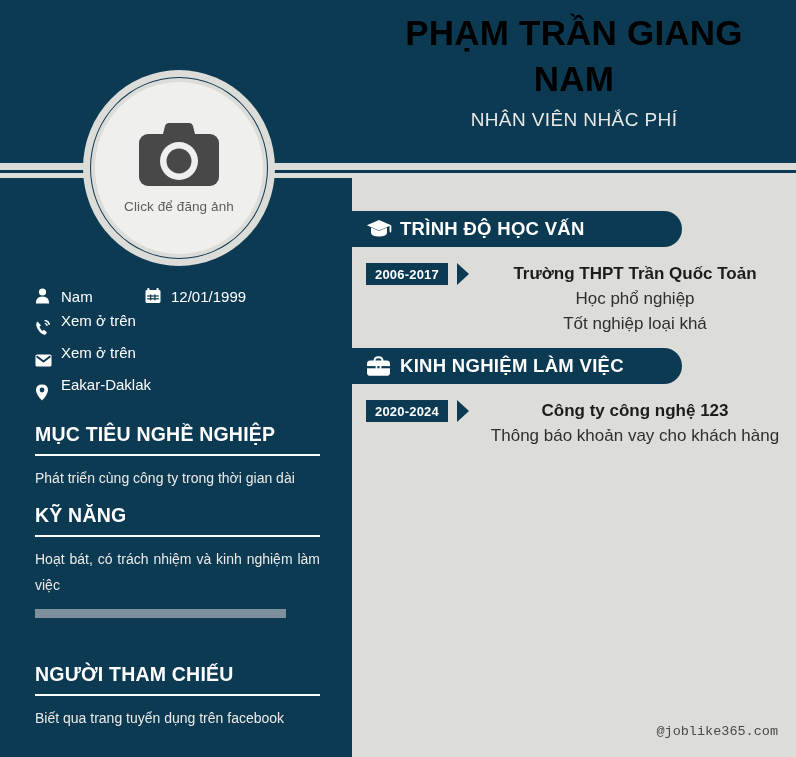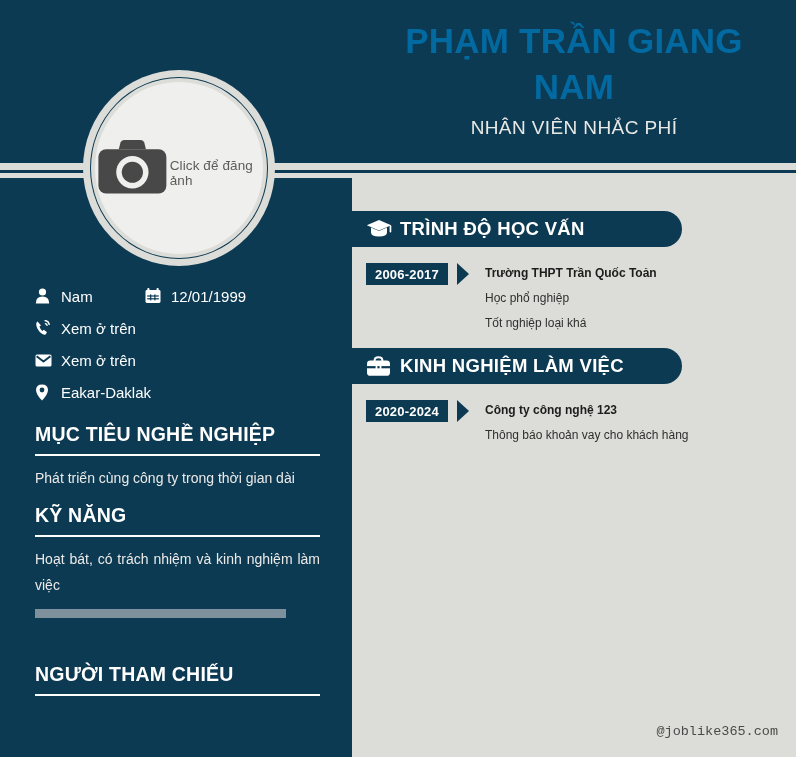--- a/index.html
+++ b/index.html
@@ -56,24 +56,24 @@
   .name-block {
     position: absolute;
     left: 352px; top: 10px;
     width: 444px;
     text-align: center;
     z-index: 3;
   }
   .name-title {
     font-size: 35px;
     font-weight: bold;
-    color: #0369a1;
+    color: #000000;
     line-height: 1.3;
     letter-spacing: 0.2px;
-    margin: 8px;
+    margin: 0;
     padding: 0 18px;
   }
   .name-subtitle {
     font-size: 19px;
     color: #e9e9e6;
     font-weight: normal;
     letter-spacing: 0.4px;
     margin-top: 8px;
   }
 
@@ -129,42 +129,41 @@
     border-radius: 50%;
     border: 1.5px solid #0c3a52;
   }
   .photo-inner {
     position: absolute;
     left: 12px; top: 12px;
     width: 168px; height: 172px;
     border-radius: 50%;
     background: #efefed;
     display: flex;
-    flex-direction: row;
+    flex-direction: column;
     align-items: center;
     justify-content: center;
   }
   .camera-icon { display: block; }
   .photo-label {
     font-size: 13.5px;
     color: #5c5c5c;
     margin-top: 9px;
     letter-spacing: 0.1px;
   }
 
   
   .contact-list {
     position: absolute;
     left: 35px; top: 280px;
     width: 300px;
     z-index: 6;
   }
   .contact-row {
     display: flex;
-    align-items: center;
     height: 32px;
     color: #ffffff;
     font-size: 15px;
   }
   .contact-ico {
     width: 26px;
     display: flex;
     align-items: center;
     justify-content: flex-start;
     flex: 0 0 26px;
@@ -259,23 +258,24 @@
     border-top: 11px solid transparent;
     border-bottom: 11px solid transparent;
     border-left: 12px solid #0c3a52;
   }
   .entry-body {
     position: absolute;
     left: 133px; top: -2px;
     width: 300px;
   }
   .entry-line {
-    font-size: 12px;
+    font-size: 17px;
     color: #2f2f2f;
     line-height: 25px;
+    text-align: center;
   }
   .entry-line.bold { font-weight: bold; color: #1c1c1c; }
 
   .watermark {
     position: absolute;
     right: 18px; bottom: 18px;
     font-family: "Liberation Mono", "DejaVu Sans Mono", monospace;
     font-size: 13.5px;
     color: #4a4a4a;
     z-index: 6;
@@ -385,20 +385,21 @@
   <div class="side-section" style="top:504px;">
     <div class="side-heading">KỸ NĂNG</div>
     <div class="side-rule"></div>
     <div class="side-body">Hoạt bát, có trách nhiệm và kinh nghiệm làm việc</div>
     <div class="skill-bar-track"></div>
   </div>
 
   <div class="side-section" style="top:663px;">
     <div class="side-heading">NGƯỜI THAM CHIẾU</div>
     <div class="side-rule"></div>
+    <div class="side-body">Biết qua trang tuyển dụng trên facebook</div>
   </div>
 
   <div class="main-col">
 
     <div class="sec-pill" style="top:33px; width:330px;">
       <span class="sec-pill-ico">
         <svg width="26" height="20" viewBox="0 0 26 20">
           <path d="M13 1 L25.2 6.2 L13 11.4 L0.8 6.2 Z" fill="#ffffff"></path>
           <path d="M5 8.4 L5 13.6 Q5 17.6 13 17.6 Q21 17.6 21 13.6 L21 8.4 L13 12 Z" fill="#ffffff"></path>
           <rect x="23.6" y="6.2" width="1.7" height="7.4" rx="0.8" fill="#ffffff"></rect>

